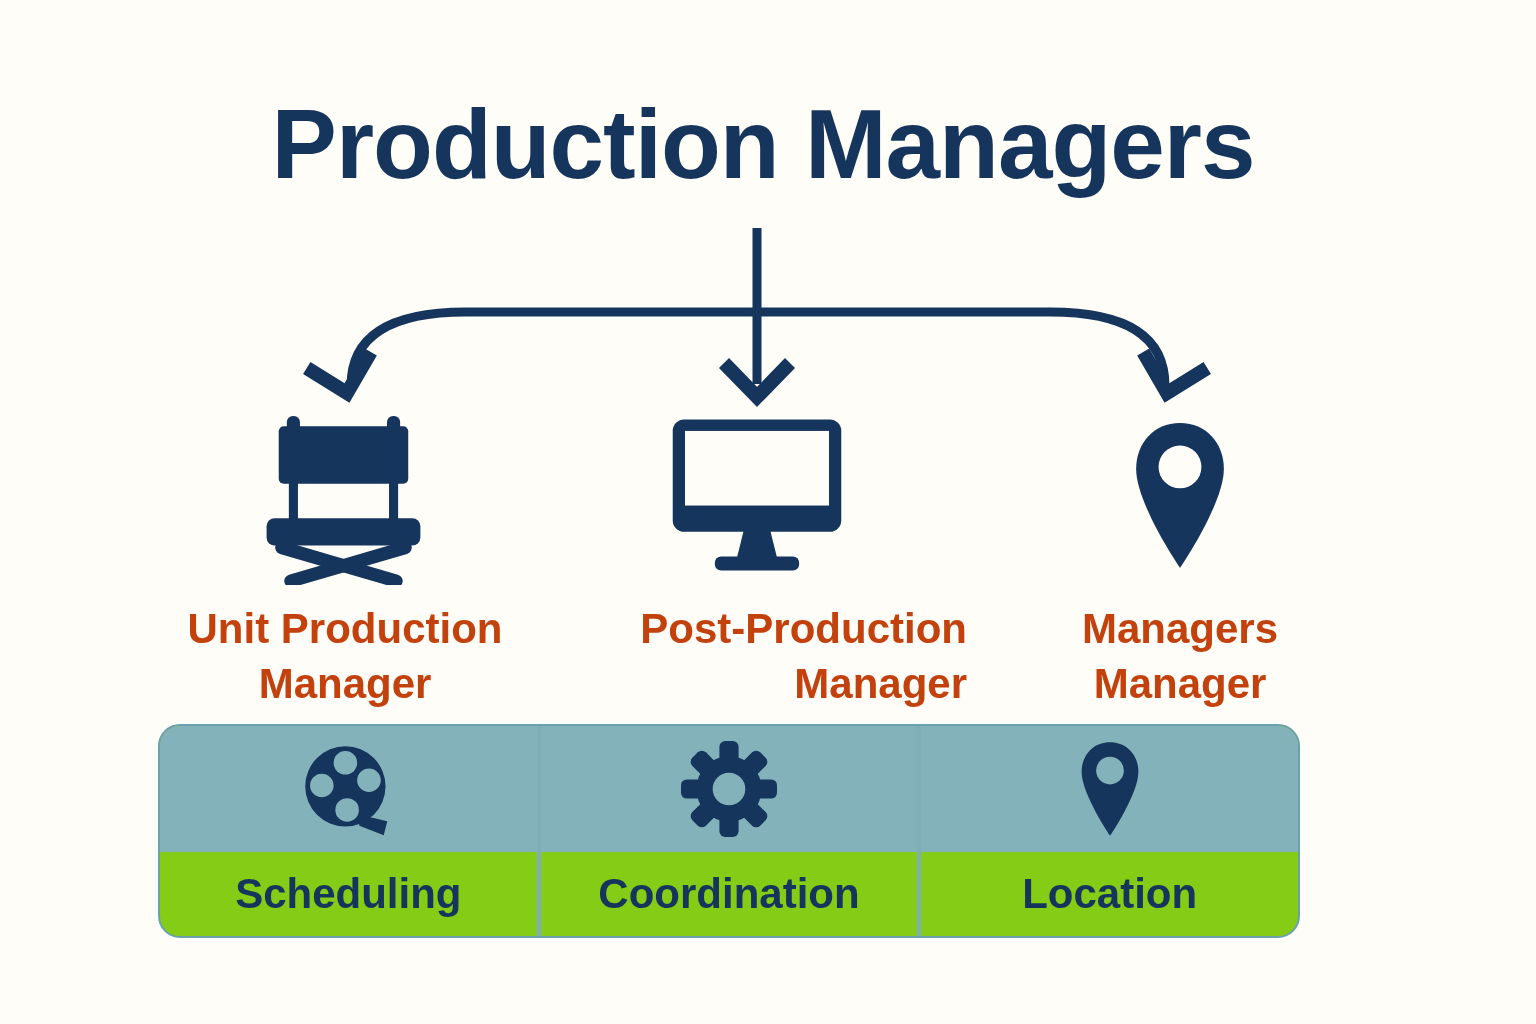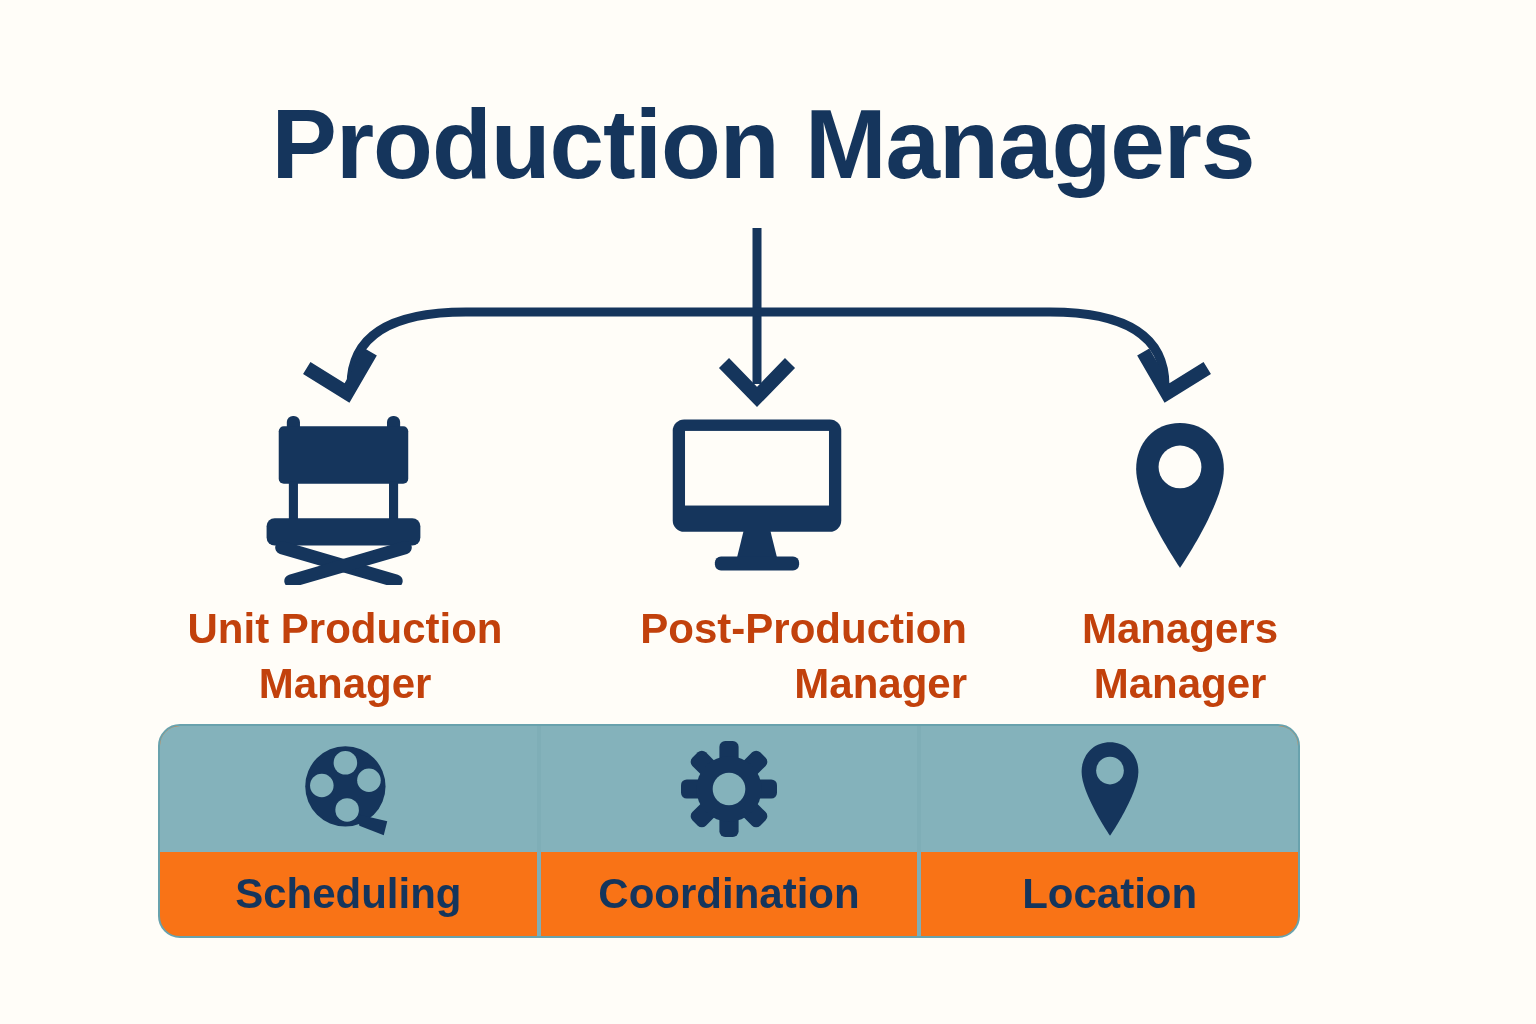--- a/index.html
+++ b/index.html
@@ -21,21 +21,21 @@
   .branch-label{
     position:absolute;width:420px;top:602px;
     text-align:center;color:#c2410c;
     font-size:42px;font-weight:bold;line-height:1.3;
   }
   .resp-table{
     position:absolute;left:158px;top:724px;
     width:1142px;height:214px;
     box-sizing:border-box;
     border:2px solid #69A2AD;border-radius:22px;
-    background:#f97316;
+    background:#84cc16;
     display:flex;overflow:hidden;
   }
   .resp-col{flex:1 1 0;display:flex;flex-direction:column;min-width:0;}
   .resp-col + .resp-col{border-left:4px solid #7FAEB7;}
   .resp-head{
     height:126px;flex:0 0 126px;
     background:#84B2BB;
     display:flex;align-items:center;justify-content:center;
   }
   .resp-label{

